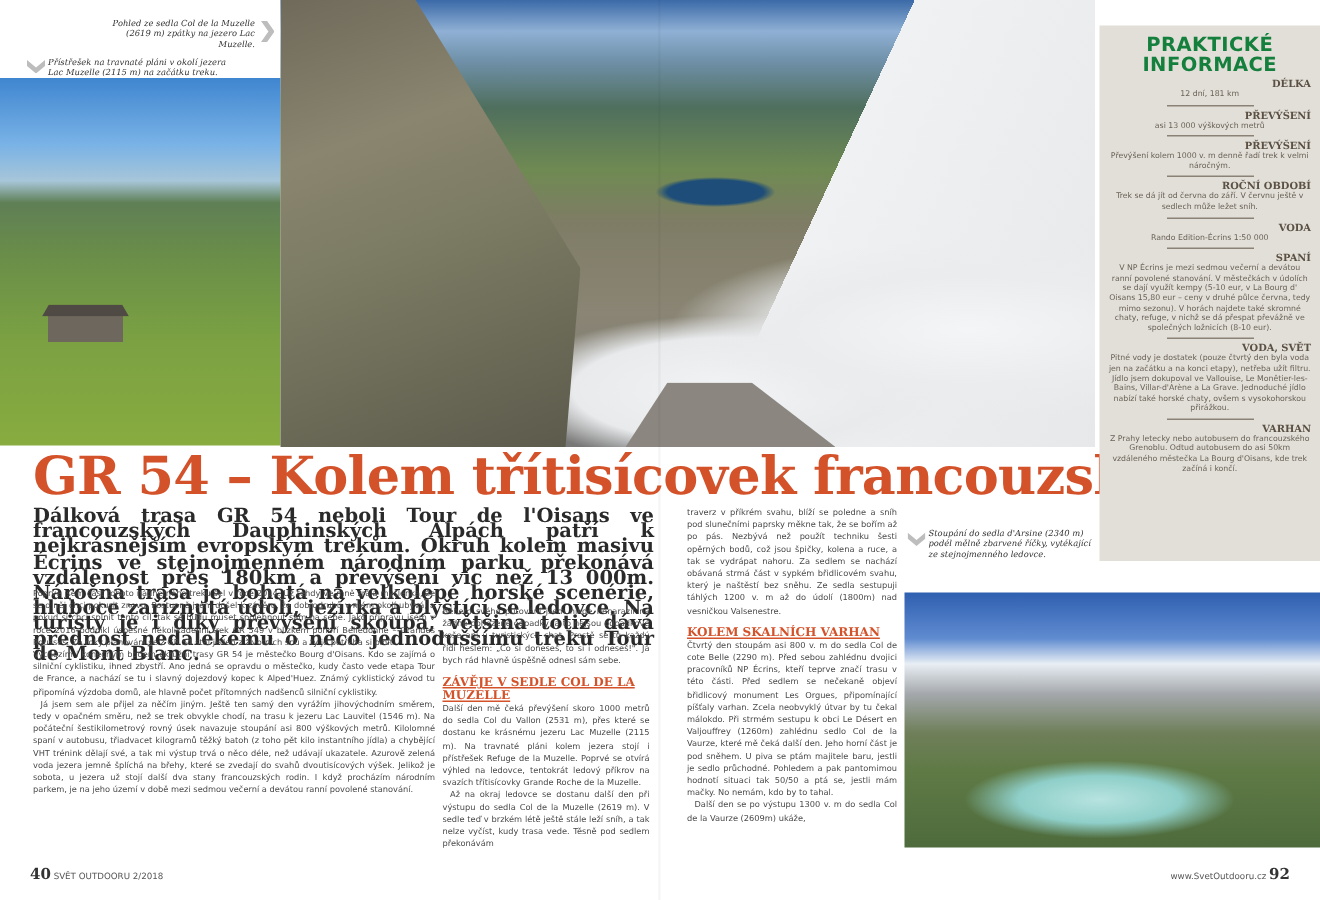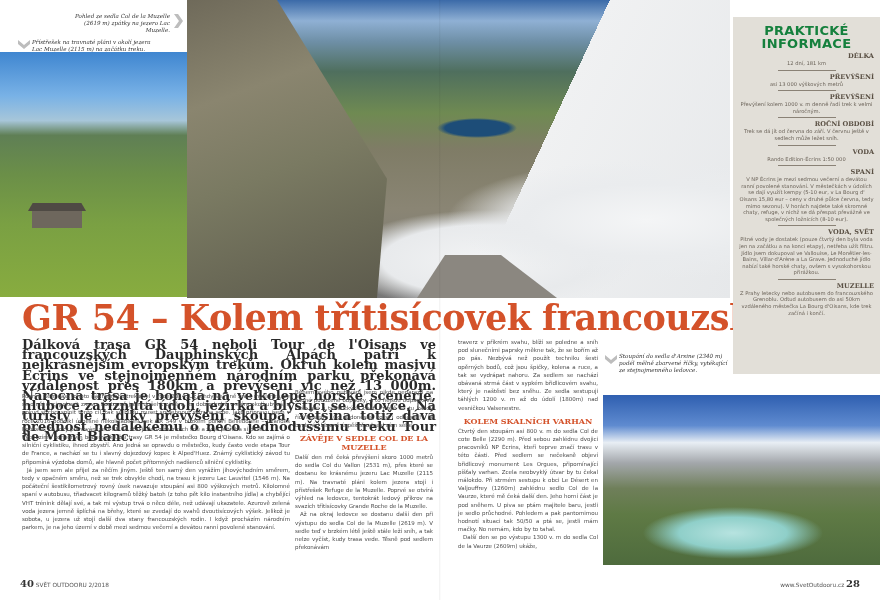--- a/index.html
+++ b/index.html
@@ -77,21 +77,21 @@
 
   
   .col {
     position: absolute; font-size: 5.5px; line-height: 8.2px; color: #4a4a4a;
     text-align: justify;
   }
   .col p { text-indent: 5px; }
   .col p.first { text-indent: 0; }
   .sub {
     font-family: "DejaVu Serif", serif; font-weight: bold; color: #d4522a;
-    font-size: 8px; line-height: 9px; margin-top: 5px; margin-bottom: 1px; text-align: center;
+    font-size: 8px; line-height: 9px; margin-top: 5px; margin-bottom: 1px; text-align: left; text-decoration: underline;
   }
 
   
   .infobox {
     position: absolute; left: 733px; top: 17px; width: 147px; height: 357px;
     background: #e2dfd8; padding: 7px 6px; text-align: center;
   }
   .info-title {
     font-family: "DejaVu Sans", sans-serif; font-weight: bold; color: #15803d;
     font-size: 13px; line-height: 13px; letter-spacing: 0.3px;
@@ -141,21 +141,21 @@
 
 <h1 class="title">GR 54 – Kolem třítisícovek  francouzských Alp</h1>
 <div class="lead">Dálková trasa GR 54 neboli Tour de l'Oisans ve francouzských Dauphinských Alpách patří k nejkrásnějším evropským trekům. Okruh kolem masivu Écrins ve stejnojmenném národním parku překonává vzdálenost přes 180km a převýšení víc než 13 000m. Náročná trasa je bohatá na velkolepé horské scenérie, hluboce zaříznutá údolí, jezírka a blyštící se ledovce. Na turisty je i díky převýšení skoupá, většina totiž dává přednost nedalekému o něco jednoduššímu treku Tour de Mont Blanc.</div>
 
 <div class="col" style="left:22px; top:392px; width:268px;">
   <p class="first">Poprvé jsem část tohoto nádherného treku šel v roce 2014. Už tehdy ve mně zrála myšlenka, že se o něj chci pokusit znovu. Postupně jsem došel k závěru, že dobrodruhů v mém okolí ubývá, a pokud si chci splnit tento cíl, tak se budu muset spolehnout sám na sebe. Jako přípravu jsem v roce 2016 podnikl úspěšné několikadenní trek GR 549 v blízkém pohoří Belledonne – Grandes Rousses. Za roky plánování se z GR 54 stal jeden z životních snů a ty je potřeba si plnit.</p>
   <p class="first">Výchozím i konečným bodem okružní trasy GR 54 je městečko Bourg d'Oisans. Kdo se zajímá o silniční cyklistiku, ihned zbystří. Ano jedná se opravdu o městečko, kudy často vede etapa Tour de France, a nachází se tu i slavný dojezdový kopec k Alped'Huez. Známý cyklistický závod tu připomíná výzdoba domů, ale hlavně počet přítomných nadšenců silniční cyklistiky.</p>
   <p>Já jsem sem ale přijel za něčím jiným. Ještě ten samý den vyrážím jihovýchodním směrem, tedy v opačném směru, než se trek obvykle chodí, na trasu k jezeru Lac Lauvitel (1546 m). Na počáteční šestikilometrový rovný úsek navazuje stoupání asi 800 výškových metrů. Kilolomné spaní v autobusu, třiadvacet kilogramů těžký batoh (z toho pět kilo instantního jídla) a chybějící VHT trénink dělají své, a tak mi výstup trvá o něco déle, než udávají ukazatele. Azurově zelená voda jezera jemně šplíchá na břehy, které se zvedají do svahů dvoutisícových výšek. Jelikož je sobota, u jezera už stojí další dva stany francouzských rodin. I když procházím národním parkem, je na jeho území v době mezi sedmou večerní a devátou ranní povolené stanování.</p>
 </div>
 
-<div class="col" style="left:295px; top:388px; width:138px;">
+<div class="col" style="left:295px; top:404px; width:138px;">
   <p class="first">Během svého putování jsem nikde nenarazil na žádné pohozené odpadky, a to nejsou odpadkové koše ani u turistických chat. Prostě se tu každý řídí heslem: „Co si doneseš, to si i odneseš!". Já bych rád hlavně úspěšně odnesl sám sebe.</p>
   <div class="sub">ZÁVĚJE V SEDLE COL DE LA MUZELLE</div>
   <p class="first">Další den mě čeká převýšení skoro 1000 metrů do sedla Col du Vallon (2531 m), přes které se dostanu ke krásnému jezeru Lac Muzelle (2115 m). Na travnaté pláni kolem jezera stojí i přístřešek Refuge de la Muzelle. Poprvé se otvírá výhled na ledovce, tentokrát ledový příkrov na svazích třítisícovky Grande Roche de la Muzelle.</p>
   <p>Až na okraj ledovce se dostanu další den při výstupu do sedla Col de la Muzelle (2619 m). V sedle teď v brzkém létě ještě stále leží sníh, a tak nelze vyčíst, kudy trasa vede. Těsně pod sedlem překonávám</p>
 </div>
 
 <div class="col" style="left:458px; top:338px; width:140px;">
   <p class="first">traverz v příkrém svahu, blíží se poledne a sníh pod slunečními paprsky měkne tak, že se bořím až po pás. Nezbývá než použít techniku šesti opěrných bodů, což jsou špičky, kolena a ruce, a tak se vydrápat nahoru. Za sedlem se nachází obávaná strmá část v sypkém břidlicovém svahu, který je naštěstí bez sněhu. Ze sedla sestupuji táhlých 1200 v. m až do údolí (1800m) nad vesničkou Valsenestre.</p>
   <div class="sub">KOLEM SKALNÍCH VARHAN</div>
   <p class="first">Čtvrtý den stoupám asi 800 v. m do sedla Col de cote Belle (2290 m). Před sebou zahlédnu dvojici pracovníků NP Écrins, kteří teprve značí trasu v této části. Před sedlem se nečekaně objeví břidlicový monument Les Orgues, připomínající píšťaly varhan. Zcela neobvyklý útvar by tu čekal málokdo. Při strmém sestupu k obci Le Désert en Valjouffrey (1260m) zahlédnu sedlo Col de la Vaurze, které mě čeká další den. Jeho horní část je pod sněhem. U piva se ptám majitele baru, jestli je sedlo průchodné. Pohledem a pak pantomimou hodnotí situaci tak 50/50 a ptá se, jestli mám mačky. No nemám, kdo by to tahal.</p>
@@ -187,24 +187,24 @@
   <div class="info-sep"></div>
 
   <div class="info-h">SPANÍ</div>
   <div class="info-t">V NP Écrins je mezi sedmou večerní a devátou ranní povolené stanování. V městečkách v údolích se dají využít kempy (5-10 eur, v La Bourg d' Oisans 15,80 eur – ceny v druhé půlce června, tedy mimo sezonu). V horách najdete také skromné chaty, refuge, v nichž se dá přespat převážně ve společných ložnicích (8-10 eur).</div>
   <div class="info-sep"></div>
 
   <div class="info-h">VODA, SVĚT</div>
   <div class="info-t">Pitné vody je dostatek (pouze čtvrtý den byla voda jen na začátku a na konci etapy), netřeba užít filtru. Jídlo jsem dokupoval ve Vallouise, Le Monêtier-les-Bains, Villar-d'Arène a La Grave. Jednoduché jídlo nabízí také horské chaty, ovšem s vysokohorskou přirážkou.</div>
   <div class="info-sep"></div>
 
-  <div class="info-h">MUZELLE</div>
+  <div class="info-h">VARHAN</div>
   <div class="info-t">Z Prahy letecky nebo autobusem do francouzského Grenoblu. Odtud autobusem do asi 50km vzdáleného městečka La Bourg d'Oisans, kde trek začíná i končí.</div>
 </div>
 
 <div class="folio" style="left:20px;">
   <span class="pg">40</span>
   <span>SVĚT OUTDOORU 2/2018</span>
 </div>
 <div class="folio" style="right:20px;">
   <span>www.SvetOutdooru.cz</span>
-  <span class="pg">28</span>
+  <span class="pg">92</span>
 </div>
 
 </body></html>

